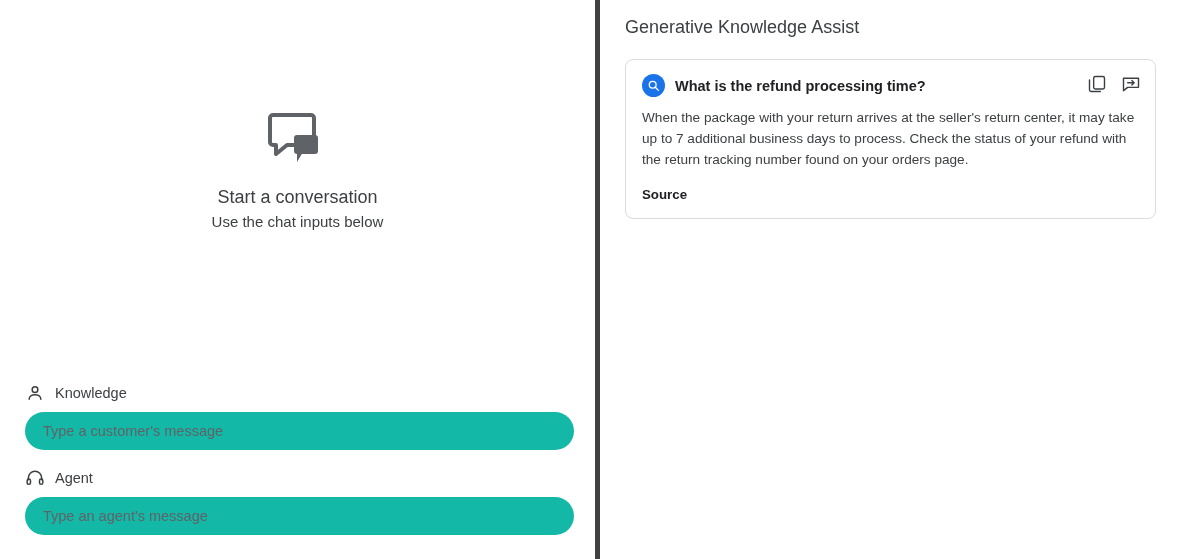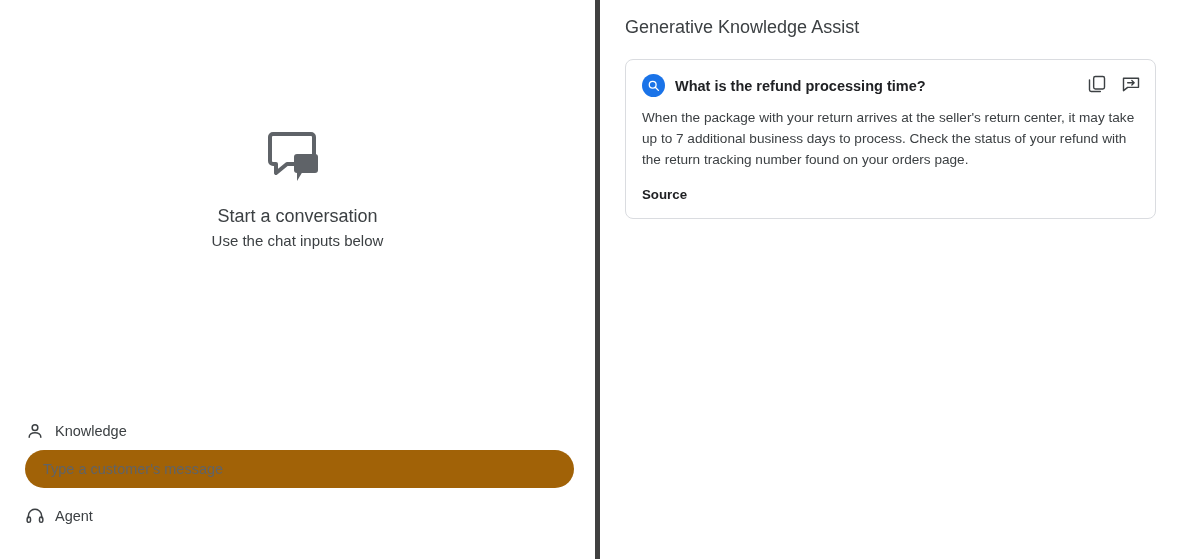--- a/index.html
+++ b/index.html
@@ -74,21 +74,21 @@
     height: 20px;
     color: #3c4043;
     display: inline-flex;
     align-items: center;
     justify-content: center;
   }
   .pill-input {
     width: 549px;
     height: 38px;
     border-radius: 19px;
-    background: #a16207;
+    background: #14b8a6;
     border: none;
     outline: none;
     padding: 0 18px;
     font-size: 14.5px;
     color: #202124;
     font-family: "Liberation Sans", sans-serif;
   }
   .pill-input::placeholder { color: #5f6368; }
   .agent-block { margin-top: 18px; }
 
@@ -234,20 +234,21 @@
         <div class="field-label-row">
           <span class="field-icon">
             <svg viewBox="0 0 24 24" fill="none" xmlns="http://www.w3.org/2000/svg">
               <path d="M4 14v-2a8 8 0 0 1 16 0v2" stroke="#3c4043" stroke-width="1.8" stroke-linecap="round"></path>
               <rect x="2.6" y="13.2" width="4" height="6.4" rx="2" stroke="#3c4043" stroke-width="1.8"></rect>
               <rect x="17.4" y="13.2" width="4" height="6.4" rx="2" stroke="#3c4043" stroke-width="1.8"></rect>
             </svg>
           </span>
           <span class="lbl">Agent</span>
         </div>
+        <input class="pill-input" type="text" placeholder="Type an agent's message" style="">
       </div>
 
     </div>
   </div>
 
   <div class="assist-panel">
 
     <div class="assist-title">Generative Knowledge Assist</div>
 
 

